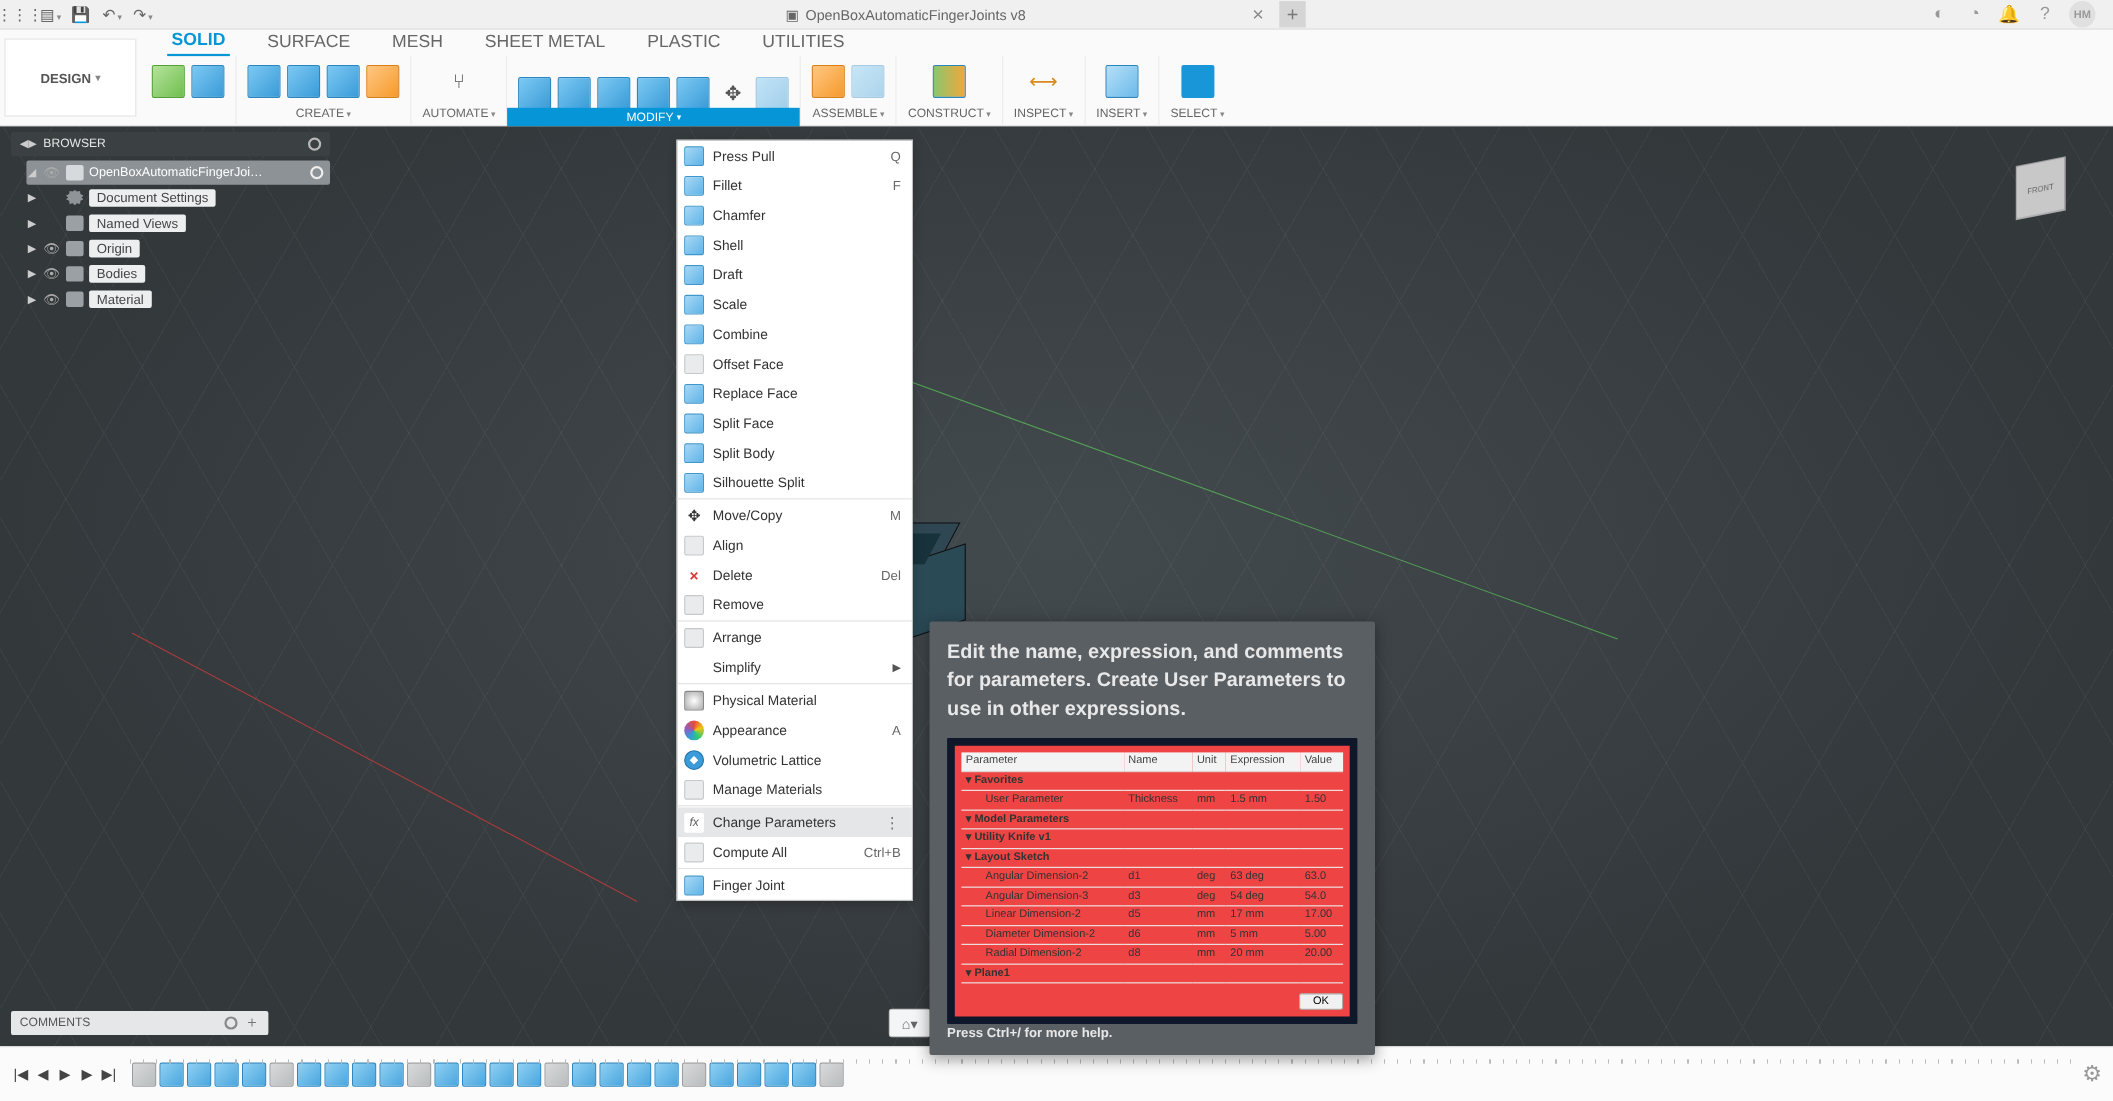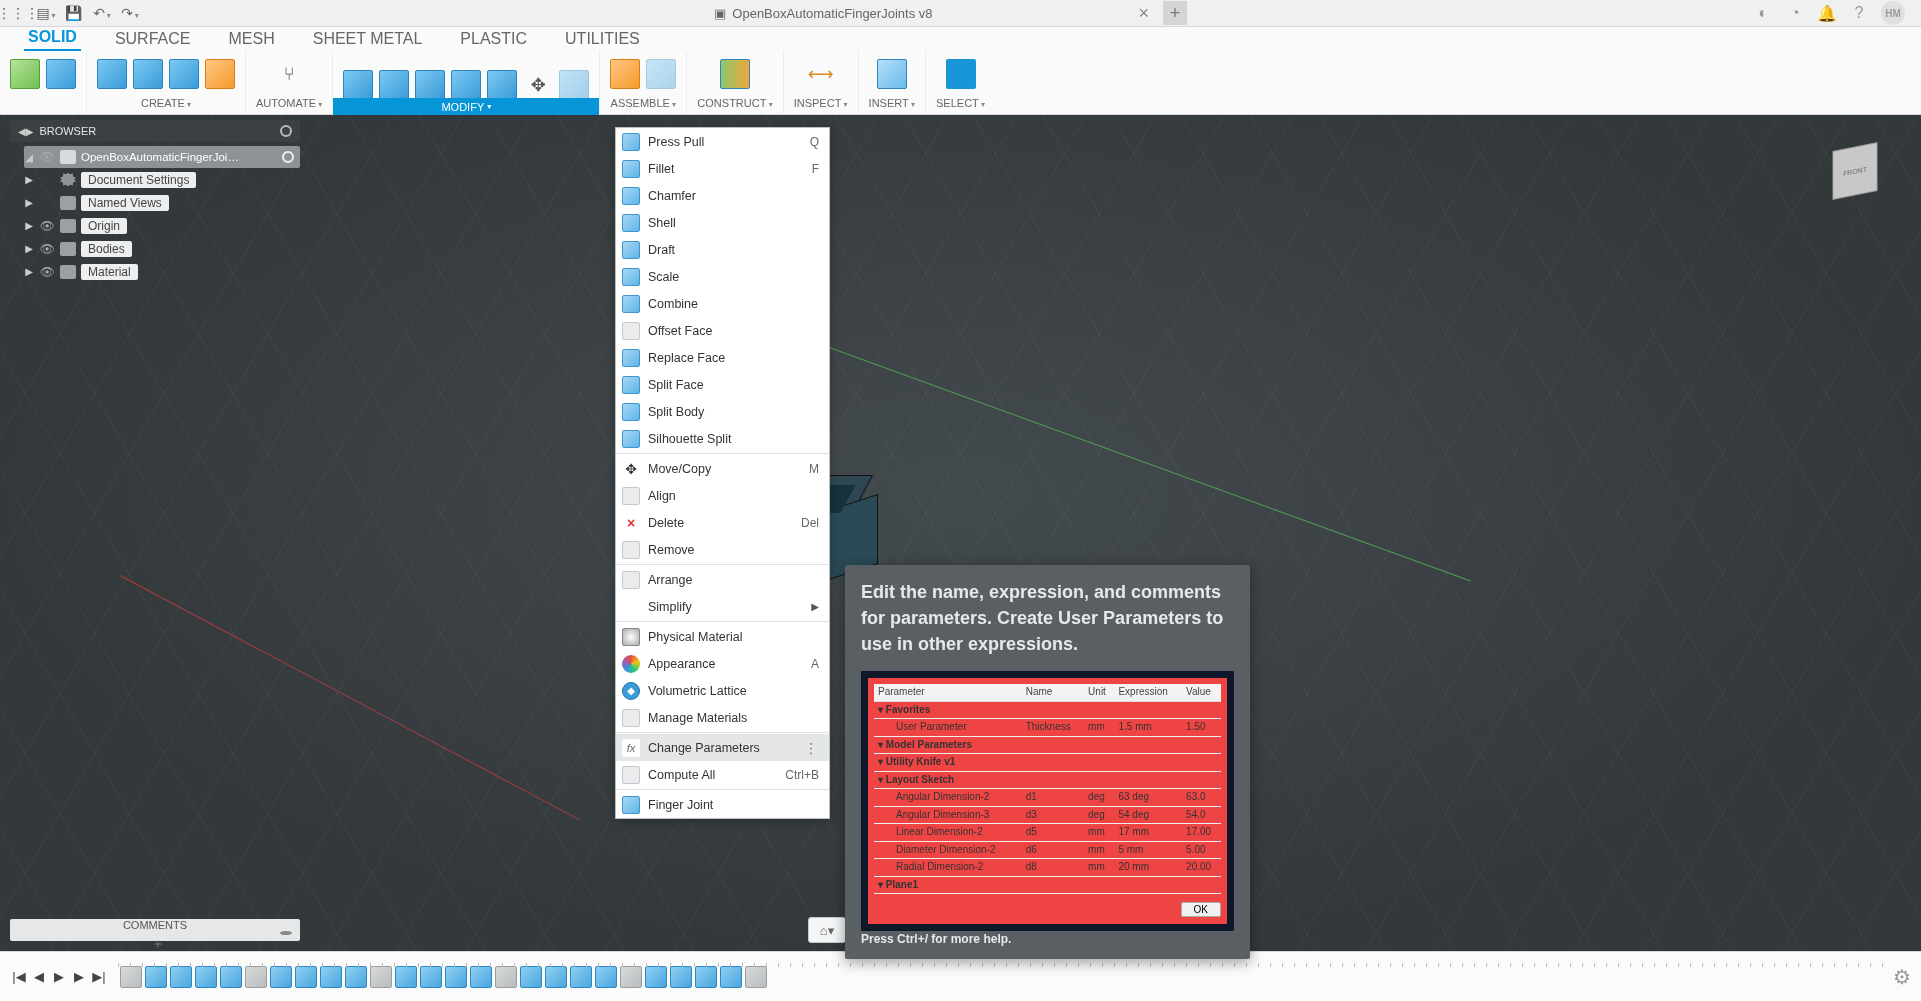--- a/index.html
+++ b/index.html
@@ -71,21 +71,21 @@
 .br-row .tw { width: 10px; color: #ccc; font-size: 10px; text-align: center; }
 .br-row .eye { width: 16px; height: 12px; color: #aaa; font-size: 12px; display: flex; align-items: center; justify-content: center; }
 .br-row .fico { width: 16px; height: 14px; background: #9aa0a4; border-radius: 2px; }
 .br-row .fico.gear { background: #8f9498; clip-path: polygon(50% 0,62% 12%,80% 8%,82% 28%,100% 38%,88% 50%,100% 62%,82% 72%,80% 92%,62% 88%,50% 100%,38% 88%,20% 92%,18% 72%,0 62%,12% 50%,0 38%,18% 28%,20% 8%,38% 12%); }
 .br-row.root { background: #8d9296; color: #fff; border-radius: 2px; height: 22px; font-size: 11.5px; padding-right: 6px; }
 .br-row.root .fico { background: #d7dadd; }
 .br-row.root .rdot { margin-left: auto; width: 12px; height: 12px; border: 2px solid #eee; border-radius: 50%; }
 .br-row .lbl { background: #eceeef; color: #444; padding: 1px 7px; border-radius: 2px; font-size: 12px; }
 
 
-.comments { position: absolute; bottom: 60px; left: 10px; width: 290px; height: 22px; background: #e6e7e8; color: #555; font-size: 11px; display: flex; align-items: center; padding: 0 8px; border-radius: 2px; flex-direction: column; }
+.comments { position: absolute; bottom: 60px; left: 10px; width: 234px; height: 22px; background: #e6e7e8; color: #555; font-size: 11px; display: flex; align-items: center; padding: 0 8px; border-radius: 2px; }
 .comments .cdot { margin-left: auto; width: 12px; height: 12px; border-radius: 50%; border: 2px solid #888; }
 .comments .cplus { margin-left: 6px; font-size: 14px; color: #777; }
 
 
 .modify-menu { position: absolute; top: 127px; left: 615px; width: 215px; background: #fff; border: 1px solid #bfbfbf; box-shadow: 0 3px 10px rgba(0,0,0,0.25); font-size: 12.5px; color: #333; z-index: 30; }
 .modify-menu .mi { height: 27px; display: flex; align-items: center; padding: 0 10px 0 6px; gap: 8px; }
 .modify-menu .mi.highlighted { background: #e4e6e8; }
 .modify-menu .mi .mico { width: 18px; height: 18px; border-radius: 2px; background: linear-gradient(135deg,#a8d8f5,#5fb4e8); border: 1px solid #3f96cc; flex-shrink: 0; }
 .modify-menu .mi .mico.move { background: #fff; border: none; color: #333; display: flex; align-items: center; justify-content: center; font-size: 14px; }
 .modify-menu .mi .mico.del { background: #fff; border: none; color: #d33; display: flex; align-items: center; justify-content: center; font-size: 14px; font-weight: bold; }
@@ -146,20 +146,21 @@
   <div class="title-right">
     <div class="ricon">◐</div>
     <div class="ricon">◔</div>
     <div class="ricon">🔔</div>
     <div class="ricon">?</div>
     <div class="avatar">HM</div>
   </div>
 </div>
 
 <div class="ribbon">
+  <div class="design-drop">DESIGN</div>
   <div class="ribbon-col" style="flex:1">
     <div class="ribbon-tabs">
       <div class="rtab active">SOLID</div>
       <div class="rtab">SURFACE</div>
       <div class="rtab">MESH</div>
       <div class="rtab">SHEET METAL</div>
       <div class="rtab">PLASTIC</div>
       <div class="rtab">UTILITIES</div>
     </div>
     <div class="ribbon-tools">

